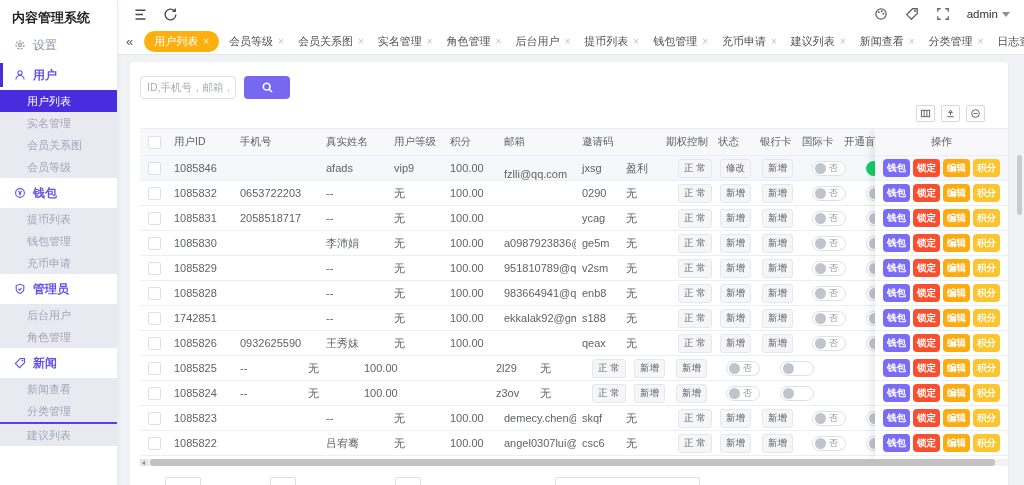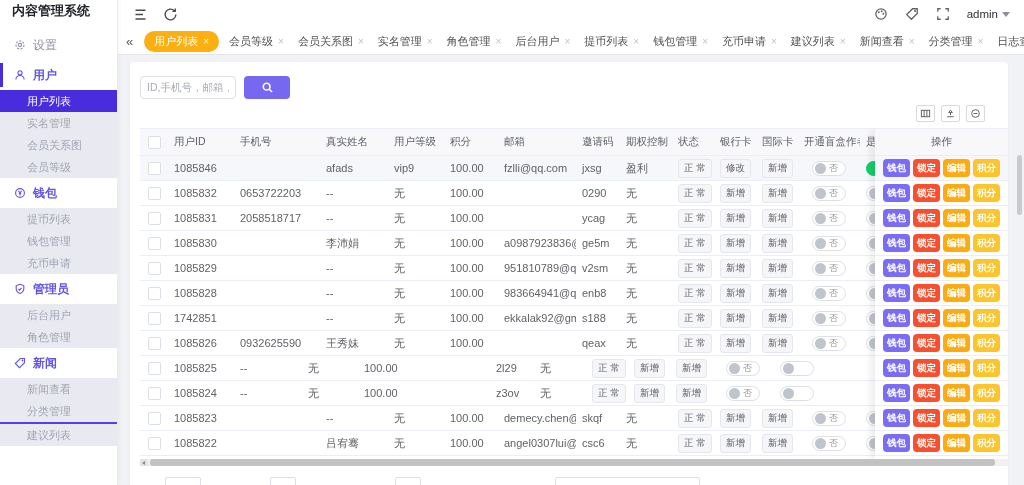--- a/index.html
+++ b/index.html
@@ -3,21 +3,21 @@
 <meta charset="utf-8">
 <style>
   * { margin:0; padding:0; box-sizing:border-box; }
   html,body { width:1024px; height:485px; overflow:hidden; background:#f1f2f6;
     font-family:"Liberation Sans","DejaVu Sans",sans-serif; }
   .root { position:relative; width:1024px; height:485px; }
 
   
   .sidebar { position:absolute; left:0; top:0; width:118px; height:485px; background:#fff;
     border-right:1px solid #ececf0; box-shadow:1px 0 4px rgba(0,0,0,.04); z-index:5; }
-  .app-title { padding:2px 0 0 12px; font-size:13px; font-weight:bold; color:#1f2329; height:30px; }
+  .app-title { padding:9px 0 0 12px; font-size:13px; font-weight:bold; color:#1f2329; height:30px; }
   .sb-group { position:relative; height:30px; display:flex; align-items:center; gap:7px;
     padding-left:14px; font-size:12px; font-weight:bold; color:#6254e8; cursor:pointer; }
   .sb-group.plain { color:#8b8fa1; font-weight:normal; }
   .sb-group .gicon { width:12px; height:12px; display:inline-flex; }
   .sb-group.current::before { content:""; position:absolute; left:0; top:3px; bottom:3px; width:3px; background:#4a2cdf; }
   .sb-sub { background:#e9eaf1; }
   .sb-item { height:22px; line-height:22px; padding-left:27px; font-size:11px; color:#a2a5b4; cursor:pointer; }
   .sb-item.sel { background:#4a2cdf; color:#fff; }
   .sb-divider { height:2px; background:#5a3cf0; }
 
@@ -317,21 +317,21 @@
               </div>
               <div class="tcell" style="width: 54px;">
                 <span>积分</span>
               </div>
               <div class="tcell" style="width: 78px; align-items: center;">
                 <span>邮箱</span>
               </div>
               <div class="tcell" style="width: 44px;">
                 <span>邀请码</span>
               </div>
-              <div class="tcell" style="width: 52px;">
+              <div class="tcell" style="width: 52px; margin-left: 40px;">
                 <span>期权控制</span>
               </div>
               <div class="tcell" style="width: 42px;">
                 <span>状态</span>
               </div>
               <div class="tcell" style="width: 42px;">
                 <span>银行卡</span>
               </div>
               <div class="tcell" style="width: 42px;">
                 <span>国际卡</span>
@@ -355,21 +355,21 @@
               </div>
               <div class="tcell" style="width: 68px;">
                 <span>afads</span>
               </div>
               <div class="tcell" style="width: 56px;">
                 <span>vip9</span>
               </div>
               <div class="tcell" style="width: 54px;">
                 <span>100.00</span>
               </div>
-              <div class="tcell" style="width: 78px;">
+              <div class="tcell" style="width: 78px; align-items: flex-end;">
                 <span>fzlli@qq.com</span>
               </div>
               <div class="tcell" style="width: 44px;">
                 <span>jxsg</span>
               </div>
               <div class="tcell" style="width: 52px;">
                 <span>盈利</span>
               </div>
               <div class="tcell" style="width: 42px;">
                 <span class="pill">正 常</span>

